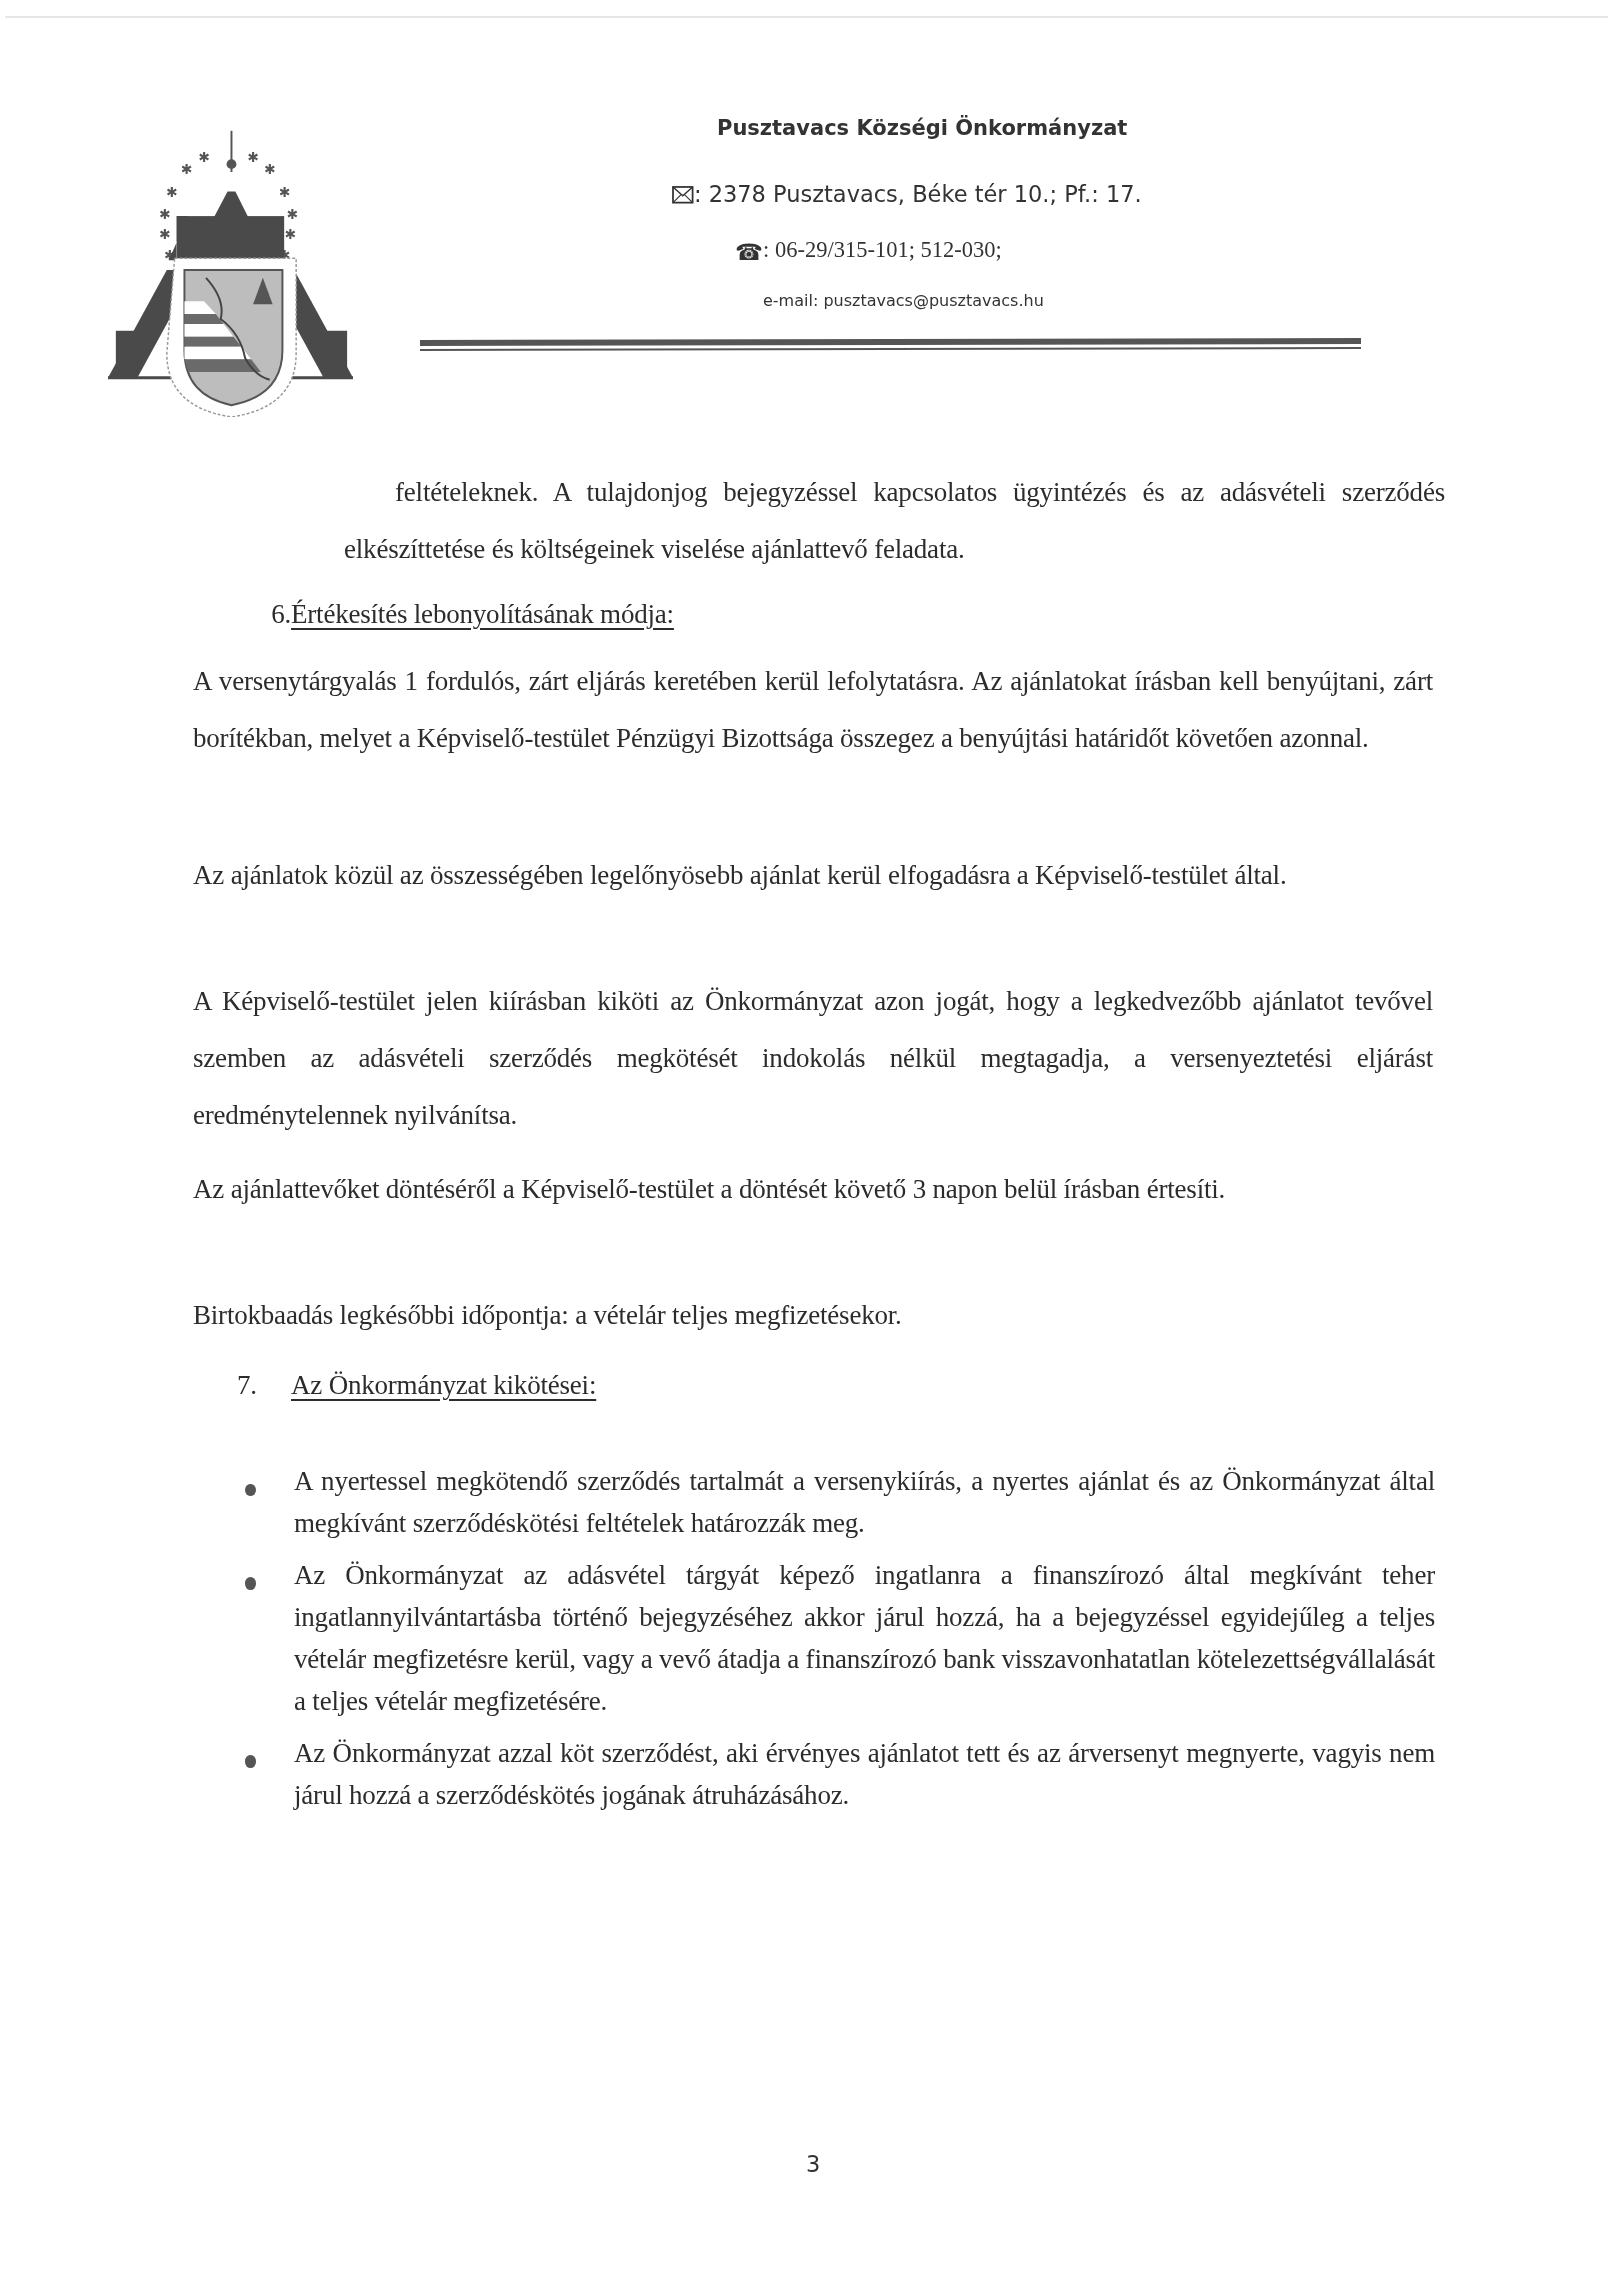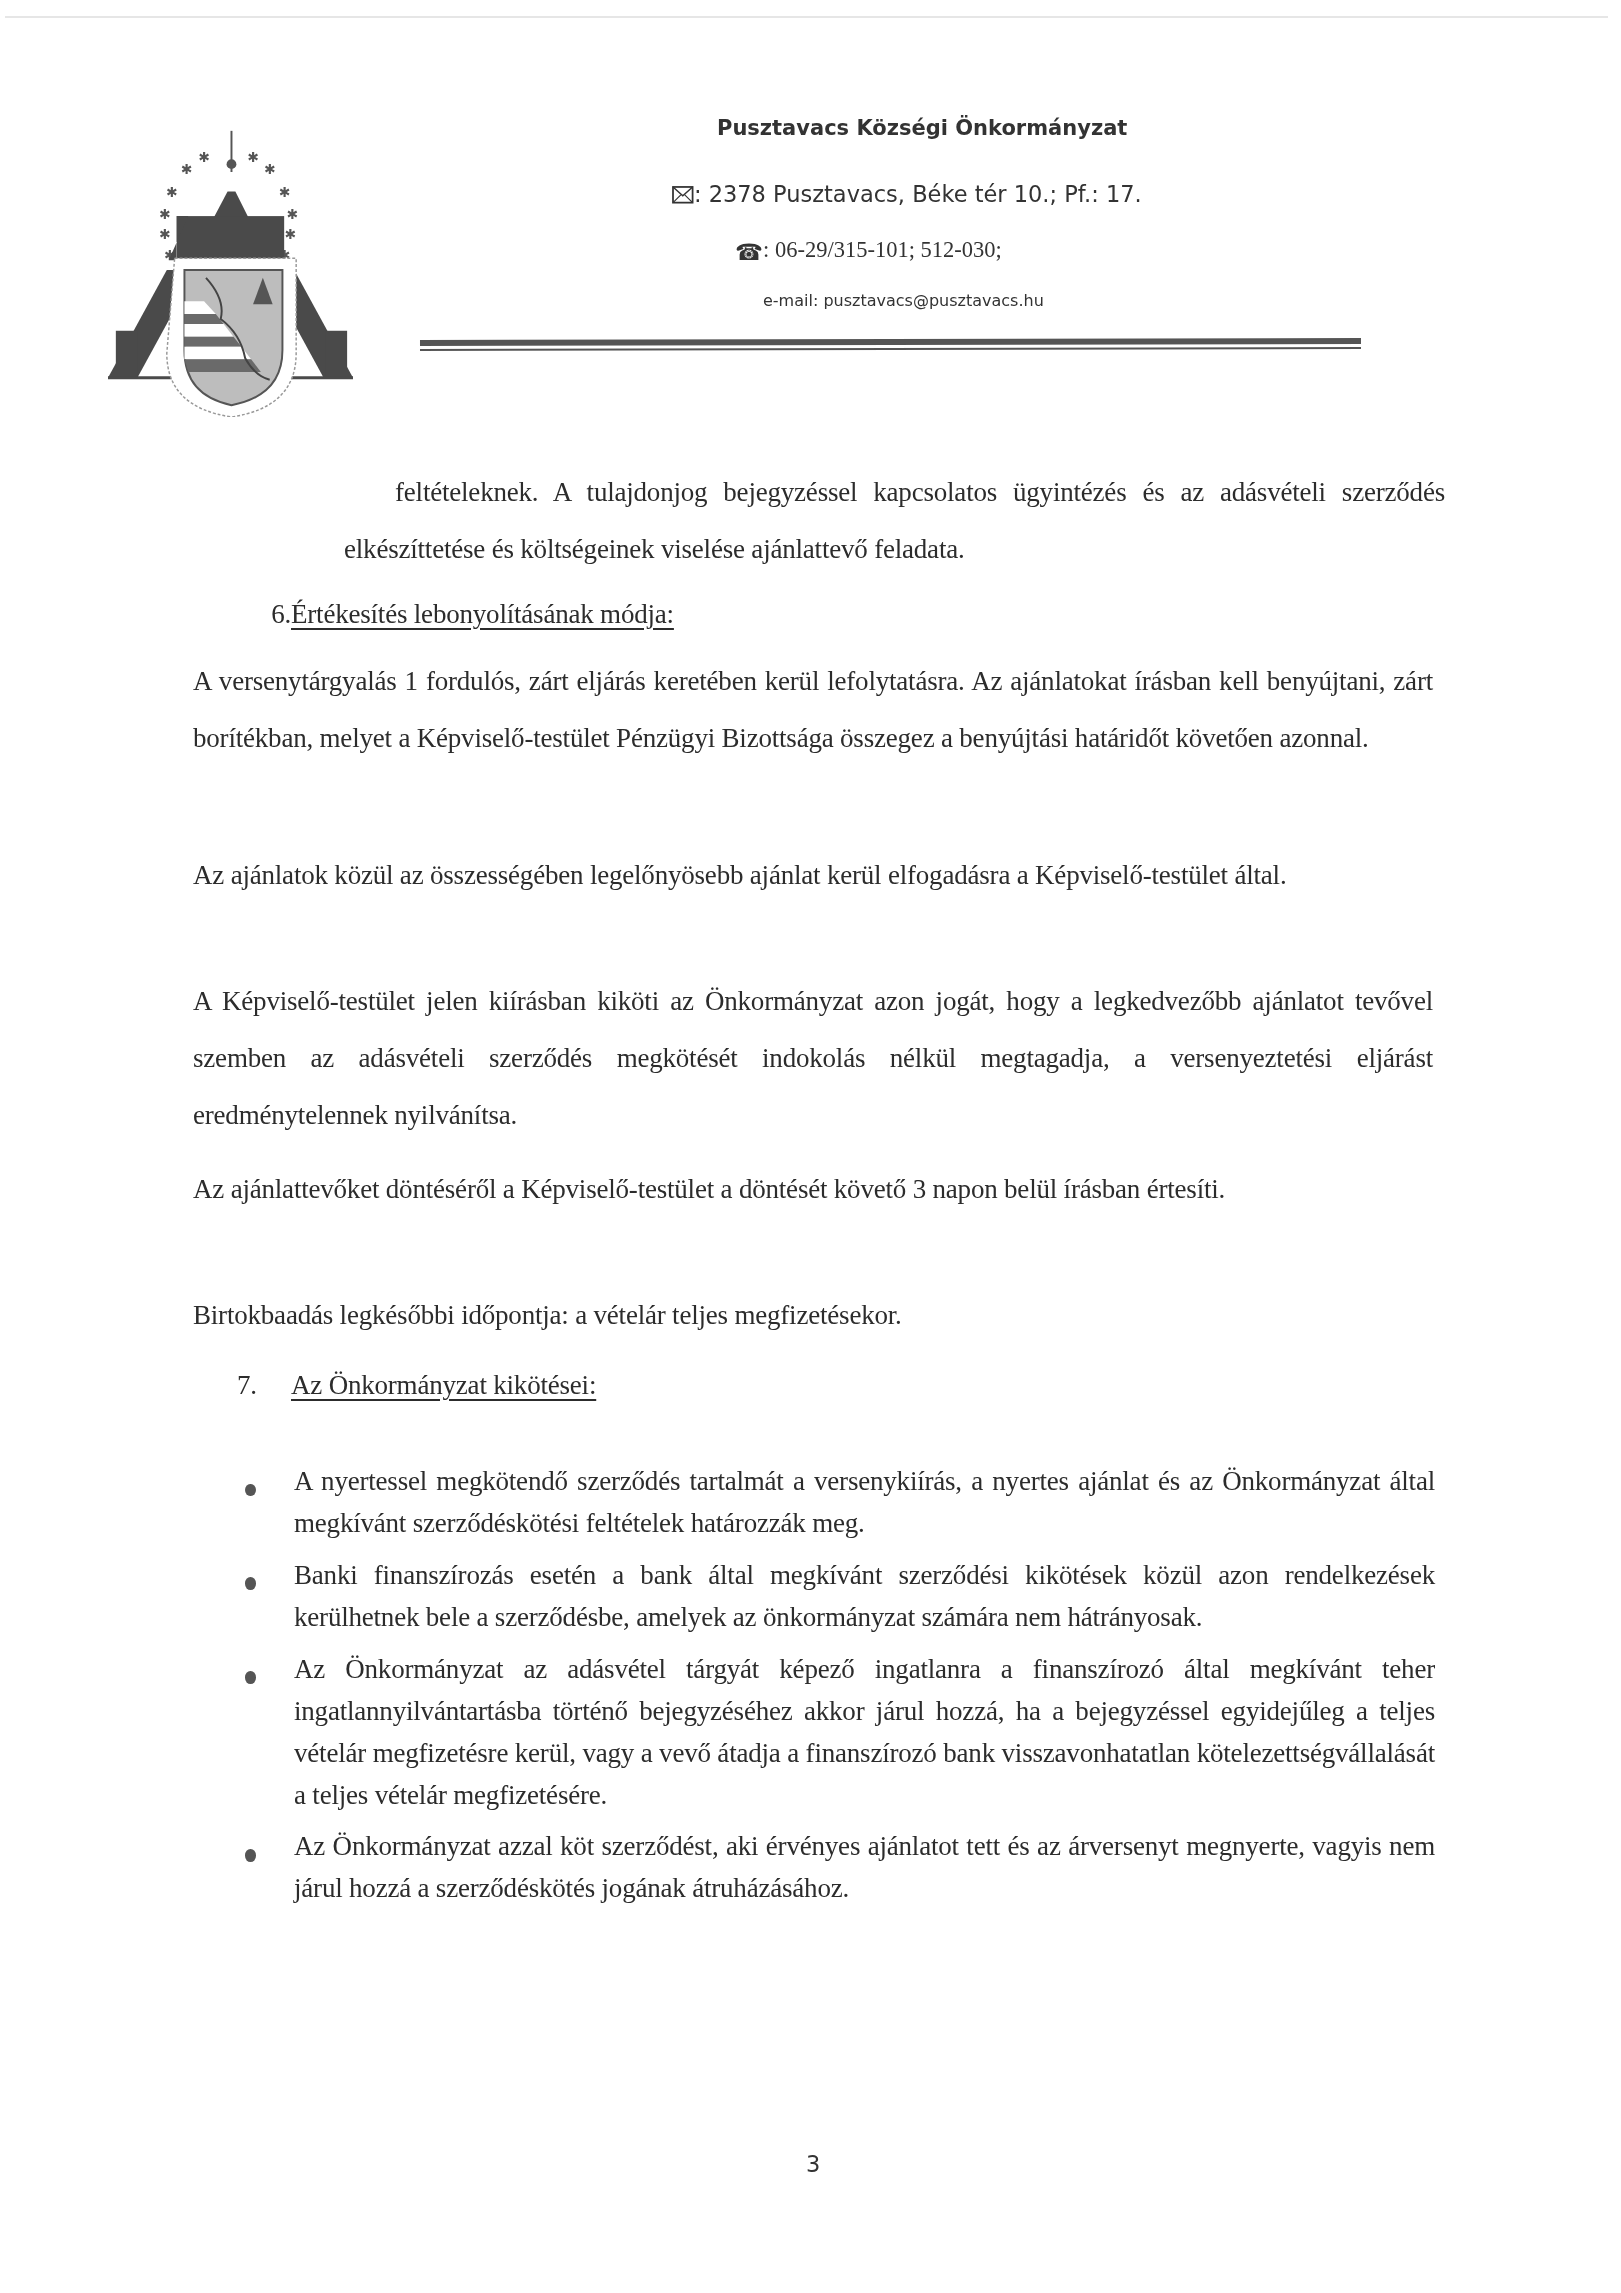--- a/index.html
+++ b/index.html
@@ -113,20 +113,19 @@
   <p class="para" style="top:973px;">A Képviselő-testület jelen kiírásban kiköti az Önkormányzat azon jogát, hogy a legkedvezőbb ajánlatot tevővel szemben az adásvételi szerződés megkötését indokolás nélkül megtagadja, a versenyeztetési eljárást eredménytelennek nyilvánítsa.</p>
   <p class="para" style="top:1161px;">Az ajánlattevőket döntéséről a Képviselő-testület a döntését követő 3 napon belül írásban értesíti.</p>
   <p class="para" style="top:1287px;">Birtokbaadás legkésőbbi időpontja: a vételár teljes megfizetésekor.</p>
 
   <div class="heading" style="left:237px; top:1357px; line-height:57px;">
     <span class="num">7.</span><span class="ttl">Az Önkormányzat kikötései:</span>
   </div>
 
   <ul class="bullets">
     <li style="margin-bottom:9.8px;"><span class="dot"></span><span>A nyertessel megkötendő szerződés tartalmát a versenykiírás, a nyertes ajánlat és az Önkormányzat által megkívánt szerződéskötési feltételek határozzák meg.</span></li>
-    <li style="margin-bottom:9.8px;"><span class="dot"></span><span>Banki finanszírozás esetén a bank által megkívánt szerződési kikötések közül azon rendelkezések kerülhetnek bele a szerződésbe, amelyek az önkormányzat számára nem hátrányosak.</span></li>
     <li style="margin-bottom:9.8px;"><span class="dot"></span><span>Az Önkormányzat az adásvétel tárgyát képező ingatlanra a finanszírozó által megkívánt teher ingatlannyilvántartásba történő bejegyzéséhez akkor járul hozzá, ha a bejegyzéssel egyidejűleg a teljes vételár megfizetésre kerül, vagy a vevő átadja a finanszírozó bank visszavonhatatlan kötelezettségvállalását a teljes vételár megfizetésére.</span></li>
     <li><span class="dot"></span><span>Az Önkormányzat azzal köt szerződést, aki érvényes ajánlatot tett és az árversenyt megnyerte, vagyis nem járul hozzá a szerződéskötés jogának átruházásához.</span></li>
   </ul>
 </div>
 
 <div class="page-num">3</div>
 
 
 </body></html>

